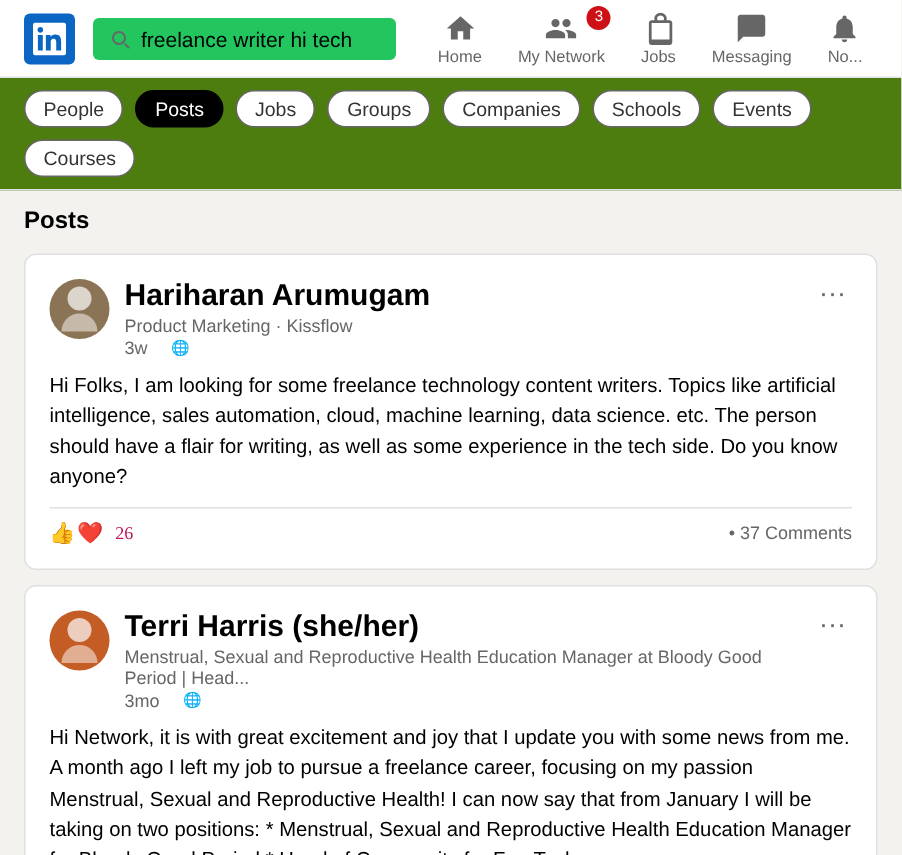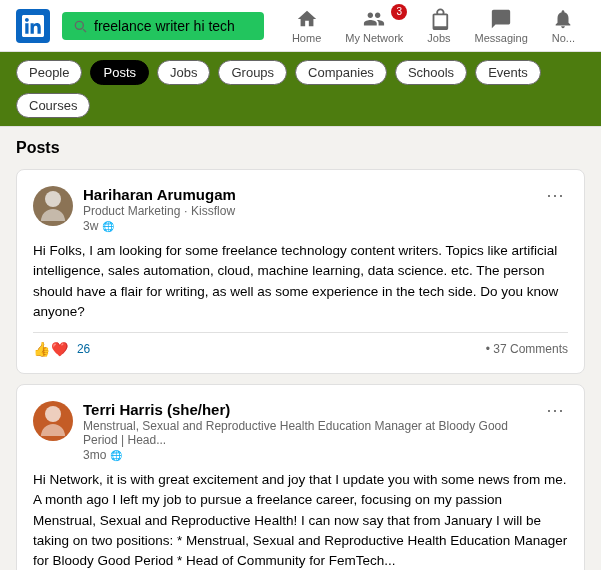--- a/index.html
+++ b/index.html
@@ -90,41 +90,41 @@
     }
     .avatar {
       width: 40px; height: 40px; border-radius: 50%;
       background: #c0c0c0; flex-shrink: 0;
       overflow: hidden; display: flex; align-items: center; justify-content: center;
     }
     .avatar-1 { background: #8b7355; }
     .avatar-2 { background: #c45c26; }
     .author-info { flex: 1; }
     .author-name {
-      font-size: 15px; font-weight: 600; color: #000;
+      font-size: 20px; font-weight: 600; color: #000;
     }
     .author-title { font-size: 12px; color: #666; margin-top: 1px; }
-    .post-meta { font-size: 12px; color: #666; margin-top: 1px; display: flex; align-items: center; gap: 4px; }
+    .post-meta { font-size: 12px; color: #666; margin-top: 1px; display: flex; align-items: center; gap: 16px; }
     .globe-icon { font-size: 10px; }
     .more-btn {
       background: none; border: none; cursor: pointer;
       color: #666; font-size: 18px; padding: 0 4px; line-height: 1;
     }
     .post-text {
       font-size: 13.5px; line-height: 1.5; color: #000; margin-bottom: 10px;
     }
     .post-text strong { font-weight: 400; }
     .post-reactions {
       display: flex; align-items: center; gap: 8px;
       font-size: 12px; color: #666;
       border-top: 1px solid #e0e0e0; padding-top: 8px; margin-top: 4px;
     }
     .reaction-emojis { display: flex; gap: 1px; }
     .emoji { font-size: 14px; }
-    .reaction-count { font-size: 12px; color: #0369a1; }
+    .reaction-count { font-size: 12px; color: #be185d; font-family: Liberation Serif, serif; }
 
     
     .person-shape {
       display: flex; flex-direction: column; align-items: center; justify-content: center;
       width: 100%; height: 100%;
     }
     .person-head {
       width: 16px; height: 16px; border-radius: 50%; background: rgba(255,255,255,0.7);
     }
     .person-body {

